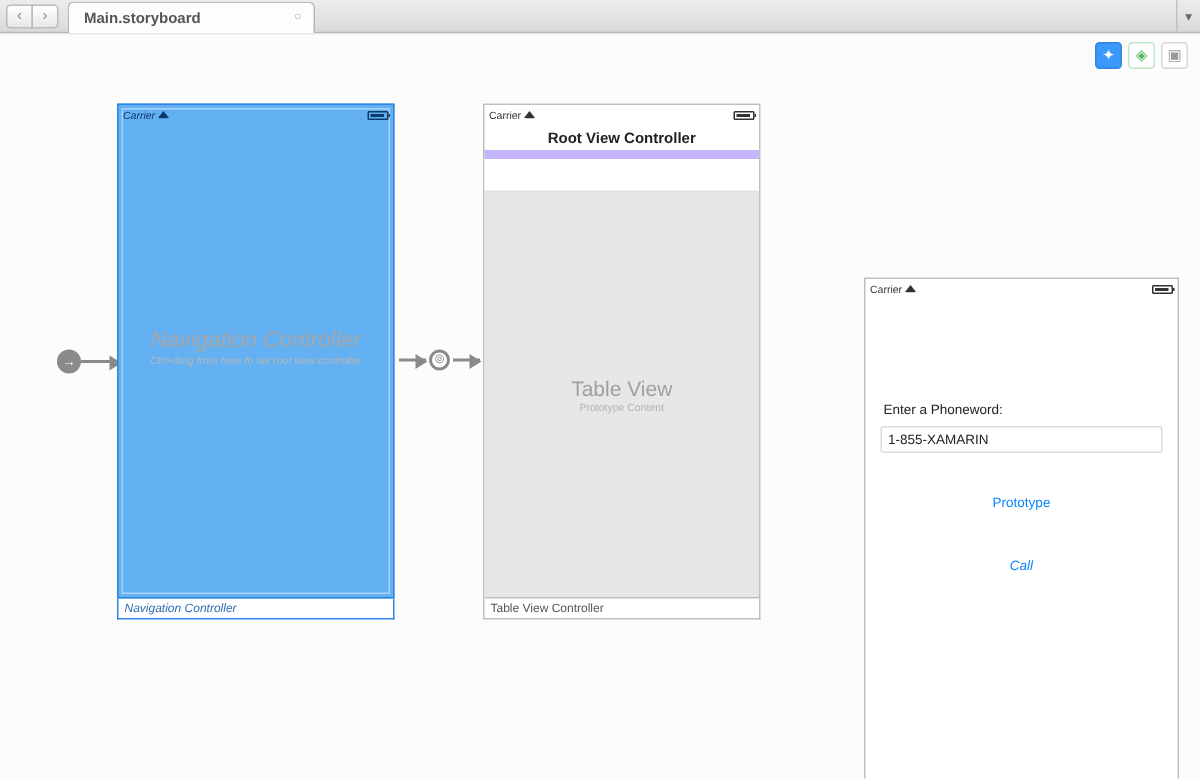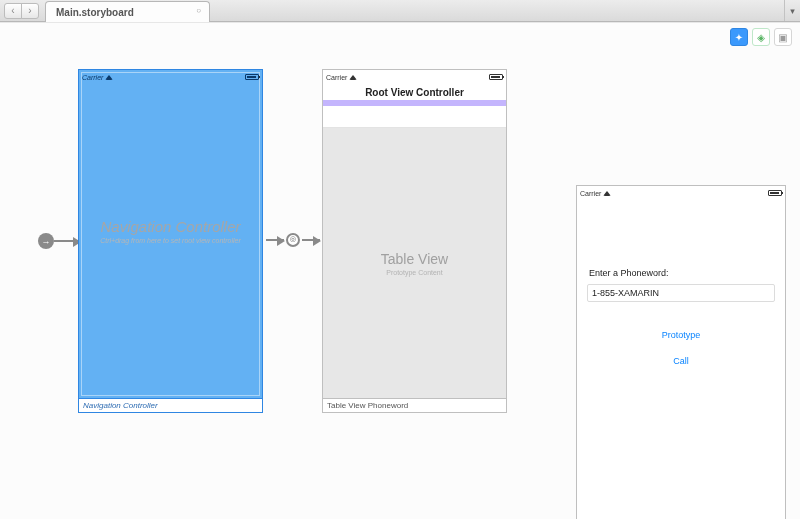--- a/index.html
+++ b/index.html
@@ -106,21 +106,21 @@
 
   
   .vc .device { width:210px; height:378px; }
   .vc .content { position:absolute; left:0; right:0; top:58px; padding:0 10px; }
   .vc .lbl { font-size:9px; color:#222; margin:24px 0 6px 2px;}
   .vc .field {
     height:18px; border:1px solid #dcdcdc; border-radius:2px; background:#fff;
     font-size:9px; color:#222; padding:0 4px; display:flex; align-items:center;
   }
   .vc .linkbtn { text-align:center; font-size:9px; color:#0a84ff; margin-top:28px;}
-  .vc .linkbtn + .linkbtn { margin-top:16px;}
+  .vc .linkbtn + .linkbtn { margin-top:32px;font-style:italic;}
 
   
   .segue { position:absolute; display:flex; align-items:center; }
   .segue .circ {
     width:16px; height:16px; border-radius:50%; background:#8a8a8a;
     display:flex; align-items:center; justify-content:center; color:#fff; font-size:9px;
   }
   .segue .line {
     height:0; border-top:2px solid #8a8a8a; position:relative;
   }
@@ -206,21 +206,21 @@
       </div>
       <div class="navbar">
         <span>Root View Controller</span>
       </div>
       <div class="searchrow"></div>
       <div class="tablebody">
         <div class="t1">Table View</div>
         <div class="t2">Prototype Content</div>
       </div>
     </div>
-    <div class="scene-footer">Table View Phoneword</div>
+    <div class="scene-footer">Table View Controller</div>
   </div>
 
   <div class="scene vc" style="left:576px; top:162px;">
     <div class="device">
       <div class="statusbar">
         <span class="left">
           <span>Carrier</span>
           <span class="wifi"></span>
         </span>
         <span class="batt">

